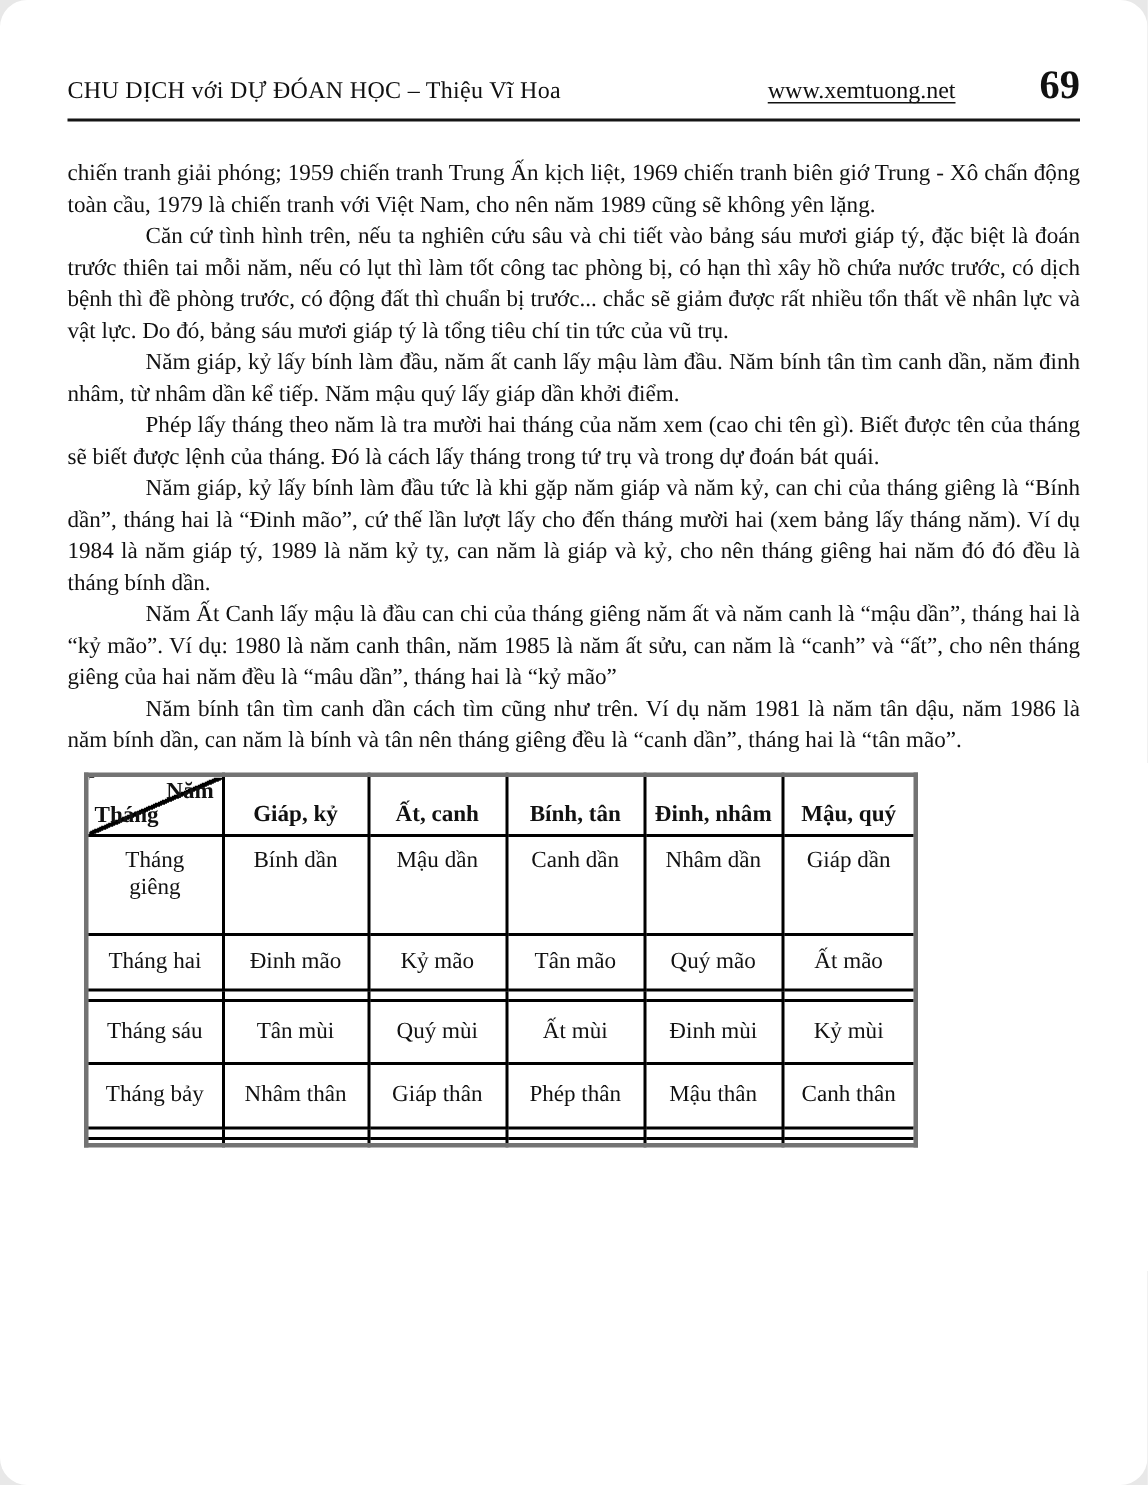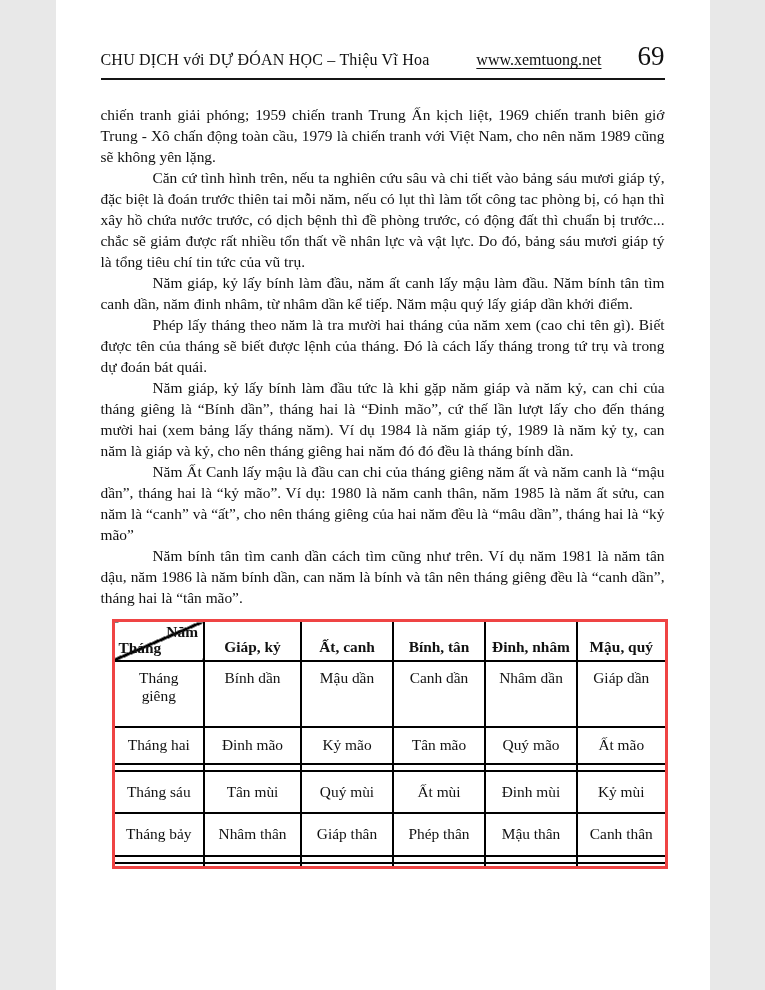--- a/index.html
+++ b/index.html
@@ -1,25 +1,26 @@
 <!DOCTYPE html>
 <html lang="vi"><head>
 <meta charset="utf-8">
 <style>
   html,body{margin:0;padding:0;background:#e8e8e8;}
   .page{
     position:relative;
-    width:654px;height:990px;
+    width:765px;height:990px;
     margin:0 auto;
     background:#ffffff;
     box-sizing:border-box;
     padding:44px 45px 0 45px;
     font-family:"Liberation Serif","DejaVu Serif",serif;
     color:#111;
     overflow:hidden;
+    border-radius:18px;
   }
   
   .pg-header{
     display:flex;
     align-items:baseline;
     border-bottom:2.5px solid #151515;
     padding-bottom:9px;
   }
   .book-title{
     font-size:16px;
@@ -27,23 +28,23 @@
     white-space:nowrap;
   }
   .site-url{
     margin-left:auto;
     font-size:16px;
     text-decoration:underline;
     text-underline-offset:3px;
     white-space:nowrap;
   }
   .page-number{
-    margin-left:36px;
+    margin-left:56px;
     font-size:27px;
-    font-weight:normal;
+    font-weight:bold;
     line-height:.9;
   }
   
   .body-text{margin-top:24px;}
   .body-text p{
     margin:0;
     font-size:15.4px;
     line-height:21px;
     text-align:justify;
   }
@@ -62,21 +63,21 @@
     margin:11px 0 0 11px;
     font-size:15.4px;
   }
   .month-table td,.month-table th{
     border:2px solid #000;
     text-align:center;
     vertical-align:middle;
     padding:0 2px;
     overflow:hidden;
   }
-  .month-table{border:3px solid #ef4444;}
+  .month-table{border:3px solid #737373;}
   
   tr.hrow{height:40px;}
   tr.hrow th{font-weight:bold;vertical-align:bottom;padding-bottom:4px;}
   th.corner{
     position:relative;
     padding:0;
     background-image:linear-gradient(to bottom right,
       transparent calc(50% - 2px),
       #000 calc(50% - 2px),
       #000 calc(50% + 1px),

